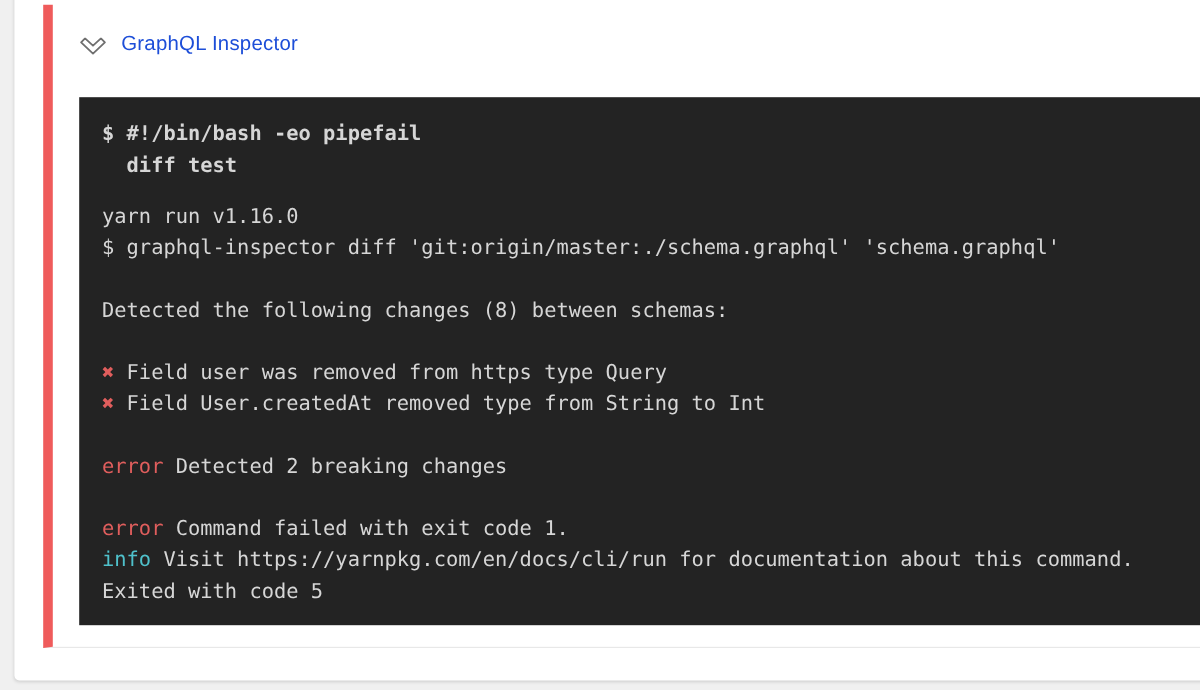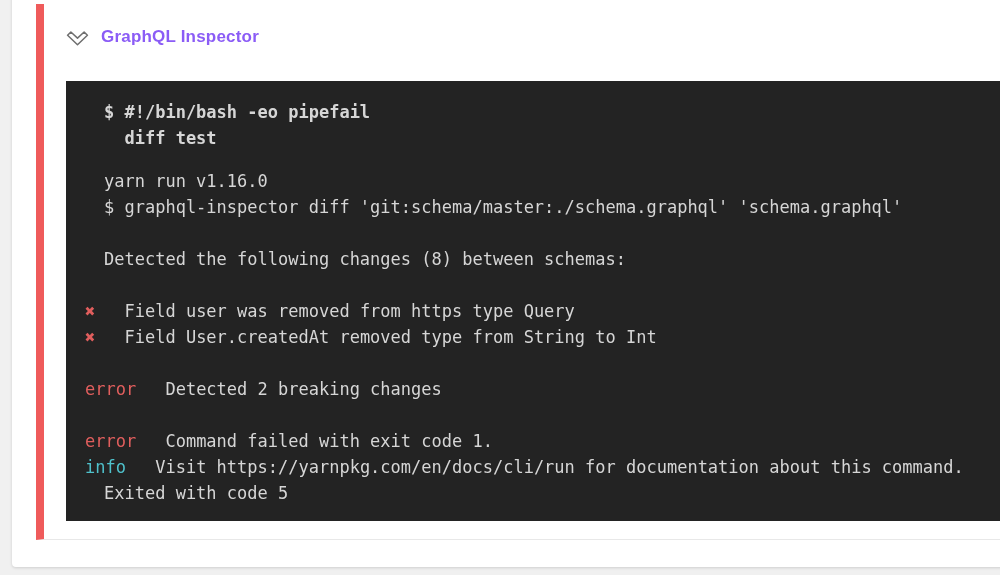--- a/index.html
+++ b/index.html
@@ -44,22 +44,22 @@
     cursor: pointer;
   }
   .chevron {
     width: 23px;
     height: 17px;
     flex: 0 0 auto;
     display: block;
   }
   .step-title {
     font-size: 17px;
-    font-weight: bold;
-    color: #8b5cf6;
+    font-weight: normal;
+    color: #1d4ed8;
     letter-spacing: 0.2px;
     padding-bottom: 4px;
   }
   .terminal {
     position: absolute;
     left: 22px;
     top: 77px;
     right: 0;
     height: 440px;
     background: #232323;
@@ -75,21 +75,21 @@
     font-weight: bold;
     color: #f5f5f5;
   }
   .out-block {
     margin-top: 17px;
   }
   .line {
     white-space: pre;
     height: 26px;
   }
-  .seg-default { color: #d6d6d6; margin-left: 19px; }
+  .seg-default { color: #d6d6d6; }
   .seg-error   { color: #e05e5d; }
   .seg-info    { color: #4fc1cb; margin-top: 48px; }
 </style>
 </head>
 <body>
 
 <div class="outer-card">
   <div class="step">
 
     <div class="step-header">
@@ -99,21 +99,21 @@
       <span class="step-title">GraphQL Inspector</span>
     </div>
 
     <div class="terminal">
       <div class="cmd-block">
           <div class="line"><span class="seg-default">$ #!/bin/bash -eo pipefail</span></div>
           <div class="line"><span class="seg-default">  diff test</span></div>
         </div>
       <div class="out-block">
           <div class="line"><span class="seg-default">yarn run v1.16.0</span></div>
-          <div class="line"><span class="seg-default">$ graphql-inspector diff 'git:schema/master:./schema.graphql' 'schema.graphql'</span></div>
+          <div class="line"><span class="seg-default">$ graphql-inspector diff 'git:origin/master:./schema.graphql' 'schema.graphql'</span></div>
           <div class="line"> </div>
           <div class="line"><span class="seg-default">Detected the following changes (8) between schemas:</span></div>
           <div class="line"> </div>
           <div class="line"><span class="seg-error">✖ </span><span class="seg-default">Field user was removed from https type Query</span></div>
           <div class="line"><span class="seg-error">✖ </span><span class="seg-default">Field User.createdAt removed type from String to Int</span></div>
           <div class="line"> </div>
           <div class="line"><span class="seg-error">error</span><span class="seg-default"> Detected 2 breaking changes</span></div>
           <div class="line"> </div>
           <div class="line"><span class="seg-error">error</span><span class="seg-default"> Command failed with exit code 1.</span></div>
           <div class="line"><span class="seg-info">info</span><span class="seg-default"> Visit https://yarnpkg.com/en/docs/cli/run for documentation about this command.</span></div>

